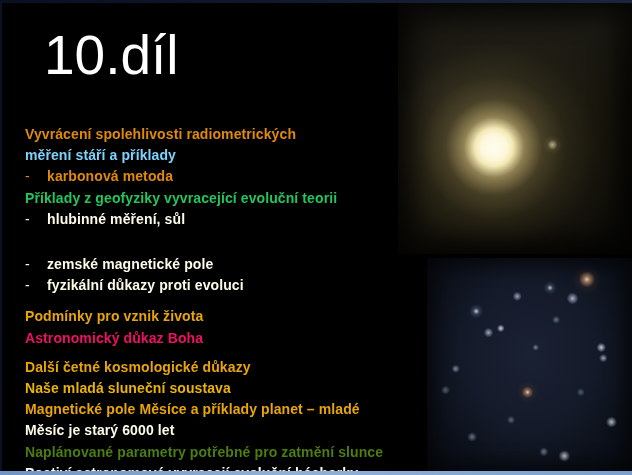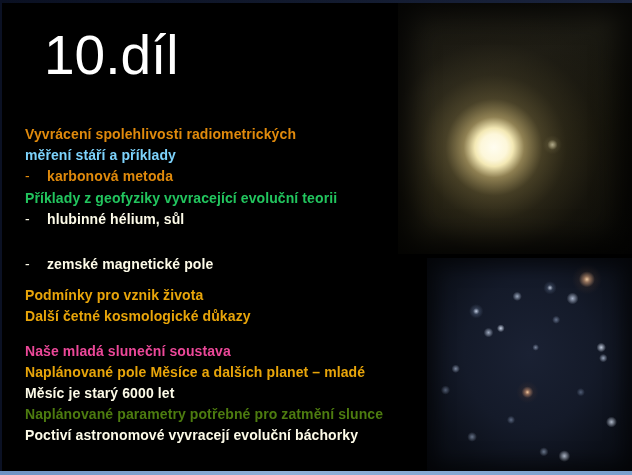--- a/index.html
+++ b/index.html
@@ -158,25 +158,27 @@
   <div class="photo-planet"></div>
   <div class="photo-starfield"></div>
 
   <div class="title">10.díl</div>
 
   <div class="body-block">
       <div class="line" style="color: rgb(224, 138, 12);"><span>Vyvrácení  spolehlivosti  radiometrických</span></div>
       <div class="line" style="color: #7dd3fc;"><span>měření stáří  a příklady</span></div>
       <div class="line" style="color: rgb(224, 138, 12);"><span class="dash">-</span><span>karbonová  metoda</span></div>
       <div class="line" style="color: #22c55e;"><span>Příklady  z geofyziky  vyvracející  evoluční teorii</span></div>
-      <div class="line" style="color: rgb(253, 251, 232);"><span class="dash">-</span><span>hlubinné  hélium, sůl</span></div>
+      <div class="line" style="color: rgb(253, 251, 232);"><span class="dash">-</span><span>hlubinné  měření, sůl</span></div>
       <div class="line" style="color: rgb(253, 251, 232); margin-top: 24px;"><span class="dash">-</span><span>zemské  magnetické  pole</span></div>
+      <div class="line" style="color: rgb(253, 251, 232);"><span class="dash">-</span><span>fyzikální  důkazy  proti evoluci</span></div>
       <div class="line" style="color: rgb(232, 165, 10); margin-top: 10px;"><span>Podmínky  pro vznik  života</span></div>
-      <div class="line" style="color: rgb(232, 165, 10);"><span>Další  četné  kosmologické  důkazy</span></div>
-      <div class="line" style="color: #ec4899; margin-top: 13px;"><span>Naše mladá  sluneční  soustava</span></div>
-      <div class="line" style="color: rgb(232, 165, 10);"><span>Naplánované pole Měsíce a   dalších  planet – mladé</span></div>
+      <div class="line" style="color: rgb(236, 17, 99);"><span>Astronomický   důkaz  Boha</span></div>
+      <div class="line" style="color: rgb(232, 165, 10); margin-top: 8px;"><span>Další  četné  kosmologické  důkazy</span></div>
+      <div class="line" style="color: #eab308;"><span>Naše mladá  sluneční  soustava</span></div>
+      <div class="line" style="color: rgb(232, 165, 10);"><span>Magnetické pole Měsíce a   příklady  planet – mladé</span></div>
       <div class="line" style="color: rgb(253, 251, 232);"><span>Měsíc je starý  6000   let</span></div>
       <div class="line" style="color: #4d7c0f;"><span>Naplánované parametry  potřebné pro zatmění  slunce</span></div>
       <div class="line" style="color: rgb(253, 251, 232);"><span>Poctiví astronomové  vyvracejí evoluční báchorky</span></div>
     </div>
 
   <div class="edge-bottom"></div>
 </div>
 
 </body></html>

